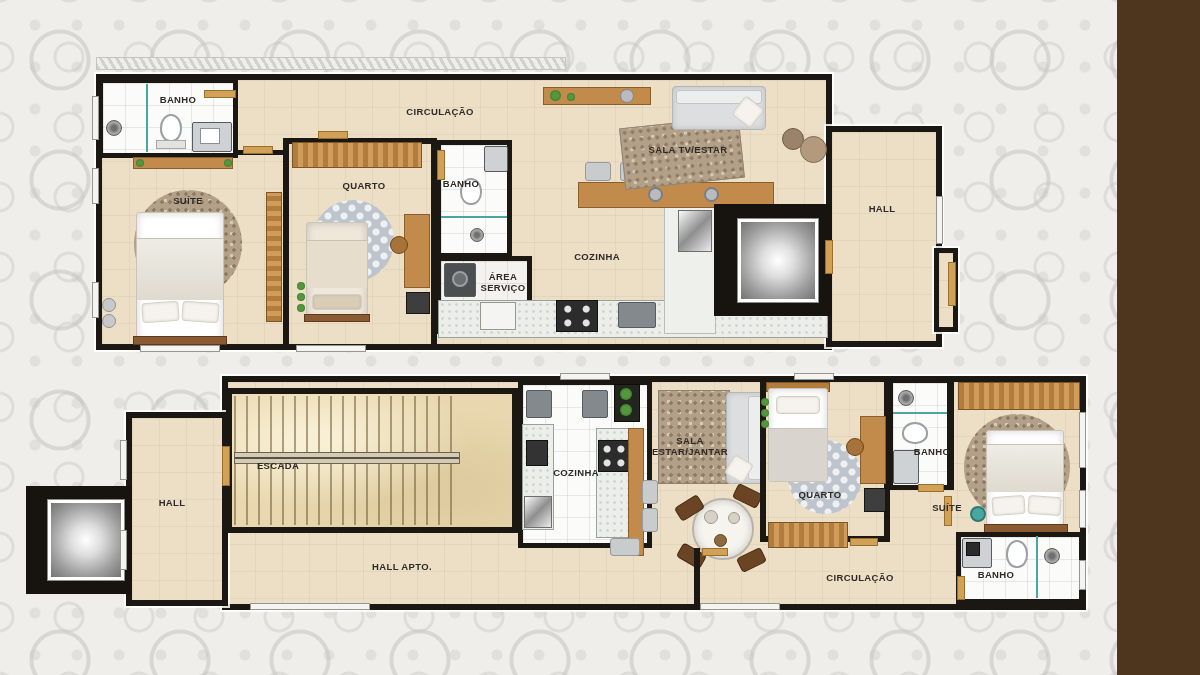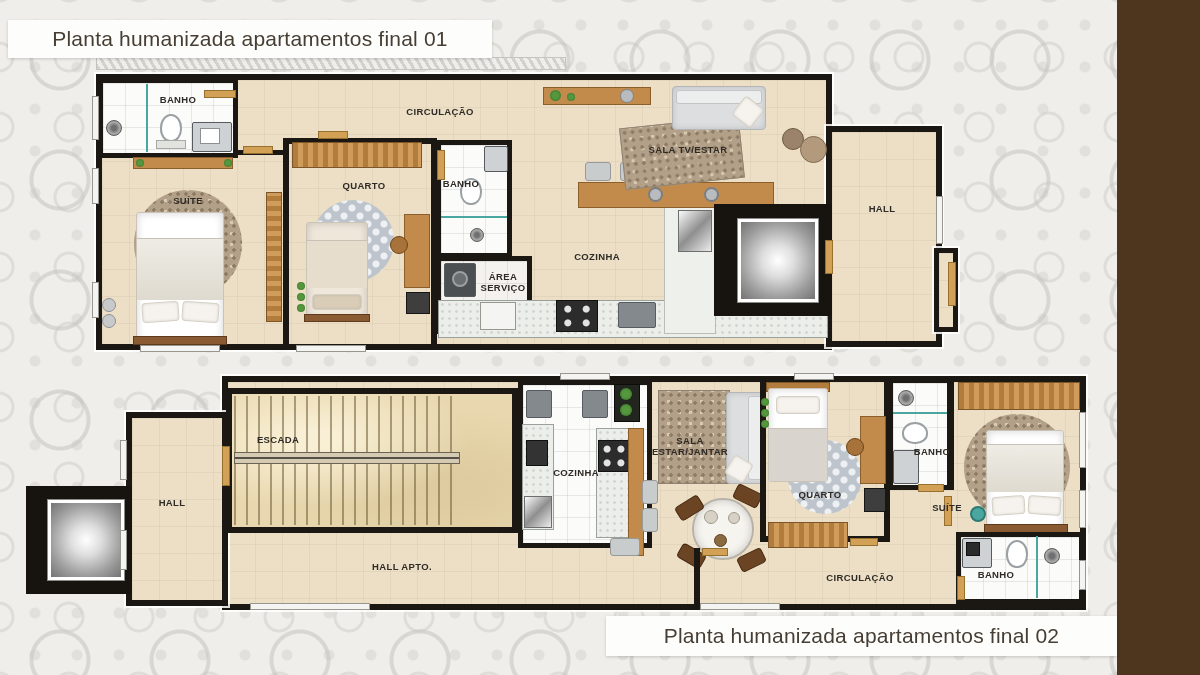--- a/index.html
+++ b/index.html
@@ -275,31 +275,25 @@
     <div class="abs window" style="left:120px;top:530px;width:7px;height:40px;"></div>
     <div class="abs window" style="left:250px;top:603px;width:120px;height:7px;"></div>
     <div class="abs window" style="left:700px;top:603px;width:80px;height:7px;"></div>
     <div class="abs window" style="left:560px;top:373px;width:50px;height:7px;"></div>
     <div class="abs window" style="left:794px;top:373px;width:40px;height:7px;"></div>
     <div class="abs window" style="left:1079px;top:412px;width:7px;height:56px;"></div>
     <div class="abs window" style="left:1079px;top:490px;width:7px;height:38px;"></div>
     <div class="abs window" style="left:1079px;top:560px;width:7px;height:30px;"></div>
 
     <div class="abs room-label" style="left:172px;top:503px;">HALL</div>
-    <div class="abs room-label" style="left:278px;top:440px;">ESCADA</div>
+    <div class="abs room-label" style="left:278px;top:466px;">ESCADA</div>
     <div class="abs room-label" style="left:402px;top:567px;">HALL APTO.</div>
     <div class="abs room-label" style="left:576px;top:473px;">COZINHA</div>
     <div class="abs room-label" style="left:690px;top:446px;width:84px;">SALA ESTAR/JANTAR</div>
     <div class="abs room-label" style="left:820px;top:495px;">QUARTO</div>
     <div class="abs room-label" style="left:932px;top:452px;">BANHO</div>
     <div class="abs room-label" style="left:947px;top:508px;">SUÍTE</div>
     <div class="abs room-label" style="left:996px;top:575px;">BANHO</div>
     <div class="abs room-label" style="left:860px;top:578px;">CIRCULAÇÃO</div>
   </div>
 
-  <div class="abs titlebar" style="left:8px;top:20px;width:484px;height:38px;">
-    <span>Planta humanizada apartamentos final 01</span>
-  </div>
-  <div class="abs titlebar" style="left:606px;top:616px;width:511px;height:40px;">
-    <span>Planta humanizada apartamentos final 02</span>
-  </div>
 
 </div>
 
 </body></html>

